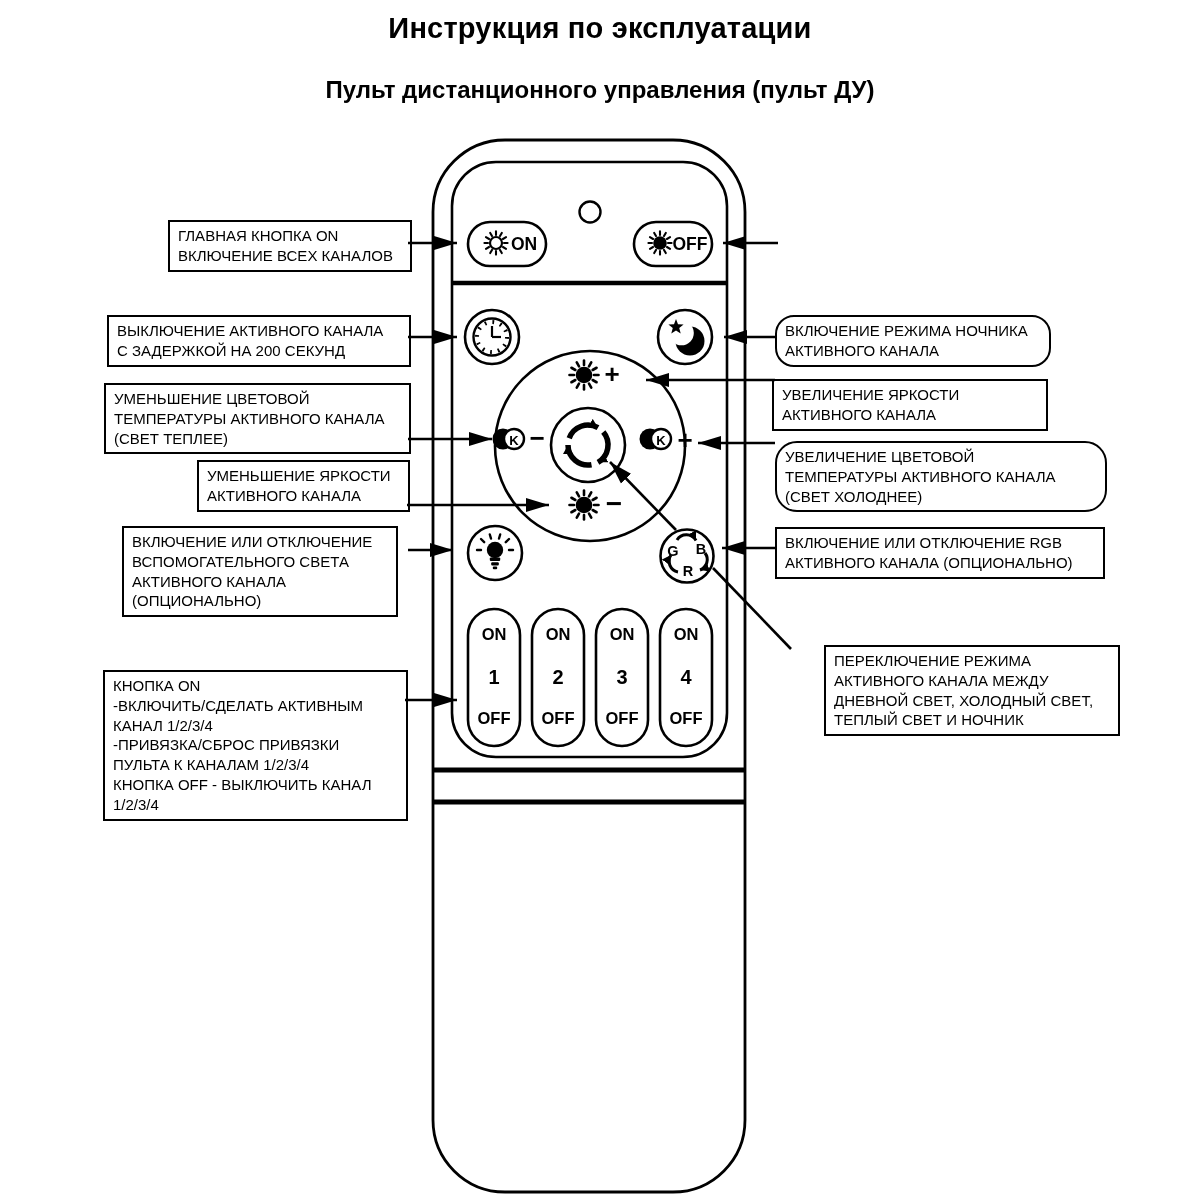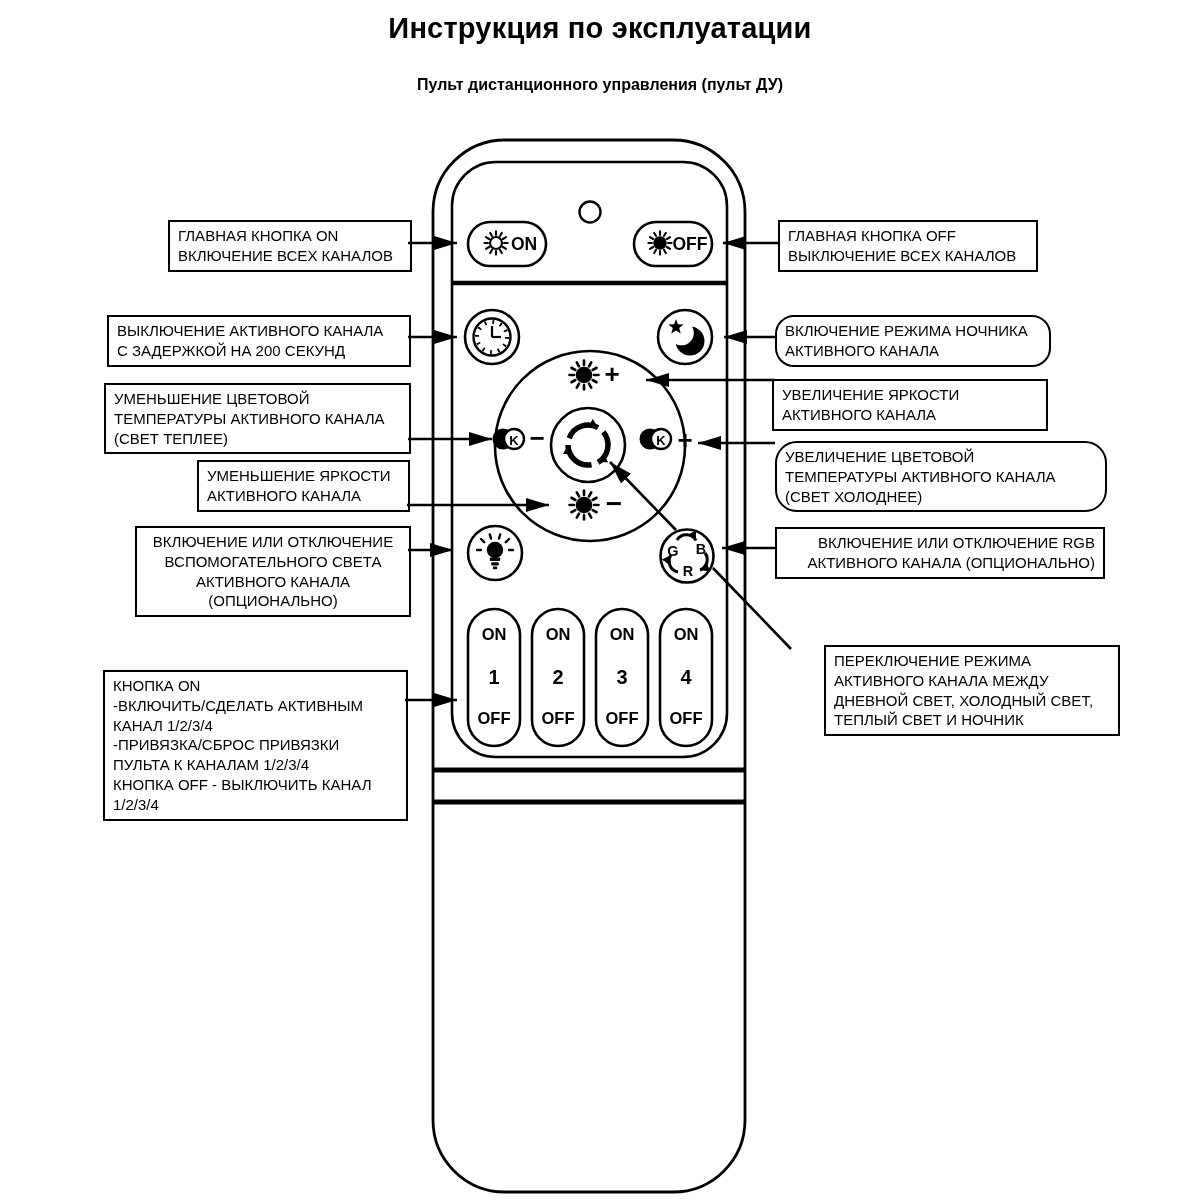--- a/index.html
+++ b/index.html
@@ -1,21 +1,21 @@
 <!DOCTYPE html>
 <html><head>
 <meta charset="utf-8">
 <style>
   html,body{margin:0;padding:0;background:#fff;}
   body{width:1200px;height:1200px;font-family:"Liberation Sans",sans-serif;color:#000;}
   .stage{position:relative;width:1200px;height:1200px;overflow:hidden;background:#fff;padding-left:32px;}
   .title{position:absolute;top:12px;left:0;width:1200px;text-align:center;
          font-size:29px;font-weight:bold;letter-spacing:.2px;}
   .subtitle{position:absolute;top:76px;left:0;width:1200px;text-align:center;
-         font-size:16px;font-weight:bold;}
+         font-size:24px;font-weight:bold;}
   .callout{position:absolute;border:2.5px solid #000;background:#fff;
          padding:4px 8px;font-size:15px;font-weight:normal;line-height:1.32;
          white-space:pre-line;}
   svg{position:absolute;left:0;top:0;}
   svg text{font-family:"Liberation Sans",sans-serif;font-weight:bold;fill:#000;}
 </style>
 </head>
 <body>
 
 <div class="stage">
@@ -25,42 +25,40 @@
 
   <div class="callout" style="left:168px;top:220px;width:224px;">ГЛАВНАЯ КНОПКА ON
 ВКЛЮЧЕНИЕ ВСЕХ КАНАЛОВ</div>
   <div class="callout" style="left:107px;top:315px;width:284px;">ВЫКЛЮЧЕНИЕ АКТИВНОГО КАНАЛА
 С ЗАДЕРЖКОЙ НА 200 СЕКУНД</div>
   <div class="callout" style="left:104px;top:383px;width:287px;">УМЕНЬШЕНИЕ ЦВЕТОВОЙ
 ТЕМПЕРАТУРЫ АКТИВНОГО КАНАЛА
 (СВЕТ ТЕПЛЕЕ)</div>
   <div class="callout" style="left:197px;top:460px;width:193px;">УМЕНЬШЕНИЕ ЯРКОСТИ
 АКТИВНОГО КАНАЛА</div>
-  <div class="callout" style="left:135px;top:526px;width:256px;text-align:center;">ВКЛЮЧЕНИЕ ИЛИ ОТКЛЮЧЕНИЕ
+  <div class="callout" style="left:122px;top:526px;width:256px;">ВКЛЮЧЕНИЕ ИЛИ ОТКЛЮЧЕНИЕ
 ВСПОМОГАТЕЛЬНОГО СВЕТА
 АКТИВНОГО КАНАЛА
 (ОПЦИОНАЛЬНО)</div>
   <div class="callout" style="left:103px;top:628px;width:285px;margin-top:42px;">КНОПКА ON
 -ВКЛЮЧИТЬ/СДЕЛАТЬ АКТИВНЫМ
 КАНАЛ 1/2/3/4
 -ПРИВЯЗКА/СБРОС ПРИВЯЗКИ
 ПУЛЬТА К КАНАЛАМ 1/2/3/4
 КНОПКА OFF - ВЫКЛЮЧИТЬ КАНАЛ
 1/2/3/4</div>
 
-  <div class="callout" style="left:778px;top:220px;width:240px;">ГЛАВНАЯ КНОПКА OFF
-ВЫКЛЮЧЕНИЕ ВСЕХ КАНАЛОВ</div>
   <div class="callout" style="left:775px;top:315px;width:256px;border-radius:19px;">ВКЛЮЧЕНИЕ РЕЖИМА НОЧНИКА
 АКТИВНОГО КАНАЛА</div>
   <div class="callout" style="left:772px;top:379px;width:256px;">УВЕЛИЧЕНИЕ ЯРКОСТИ
 АКТИВНОГО КАНАЛА</div>
   <div class="callout" style="left:775px;top:441px;width:312px;border-radius:22px;">УВЕЛИЧЕНИЕ ЦВЕТОВОЙ
 ТЕМПЕРАТУРЫ АКТИВНОГО КАНАЛА
 (СВЕТ ХОЛОДНЕЕ)</div>
-  <div class="callout" style="left:775px;top:527px;width:310px;text-align:right;">ВКЛЮЧЕНИЕ ИЛИ ОТКЛЮЧЕНИЕ RGB
+  <div class="callout" style="left:775px;top:527px;width:310px;">ВКЛЮЧЕНИЕ ИЛИ ОТКЛЮЧЕНИЕ RGB
 АКТИВНОГО КАНАЛА (ОПЦИОНАЛЬНО)</div>
   <div class="callout" style="left:824px;top:645px;width:276px;">ПЕРЕКЛЮЧЕНИЕ РЕЖИМА
 АКТИВНОГО КАНАЛА МЕЖДУ
 ДНЕВНОЙ СВЕТ, ХОЛОДНЫЙ СВЕТ,
 ТЕПЛЫЙ СВЕТ И НОЧНИК</div>
 
   <svg width="1200" height="1200" viewBox="0 0 1200 1200">
     <defs>
       <marker id="ah" markerUnits="userSpaceOnUse" markerWidth="26" markerHeight="18" refX="23" refY="8" orient="auto">
         <path d="M0,1 L23,8 L0,15 Z"></path>

